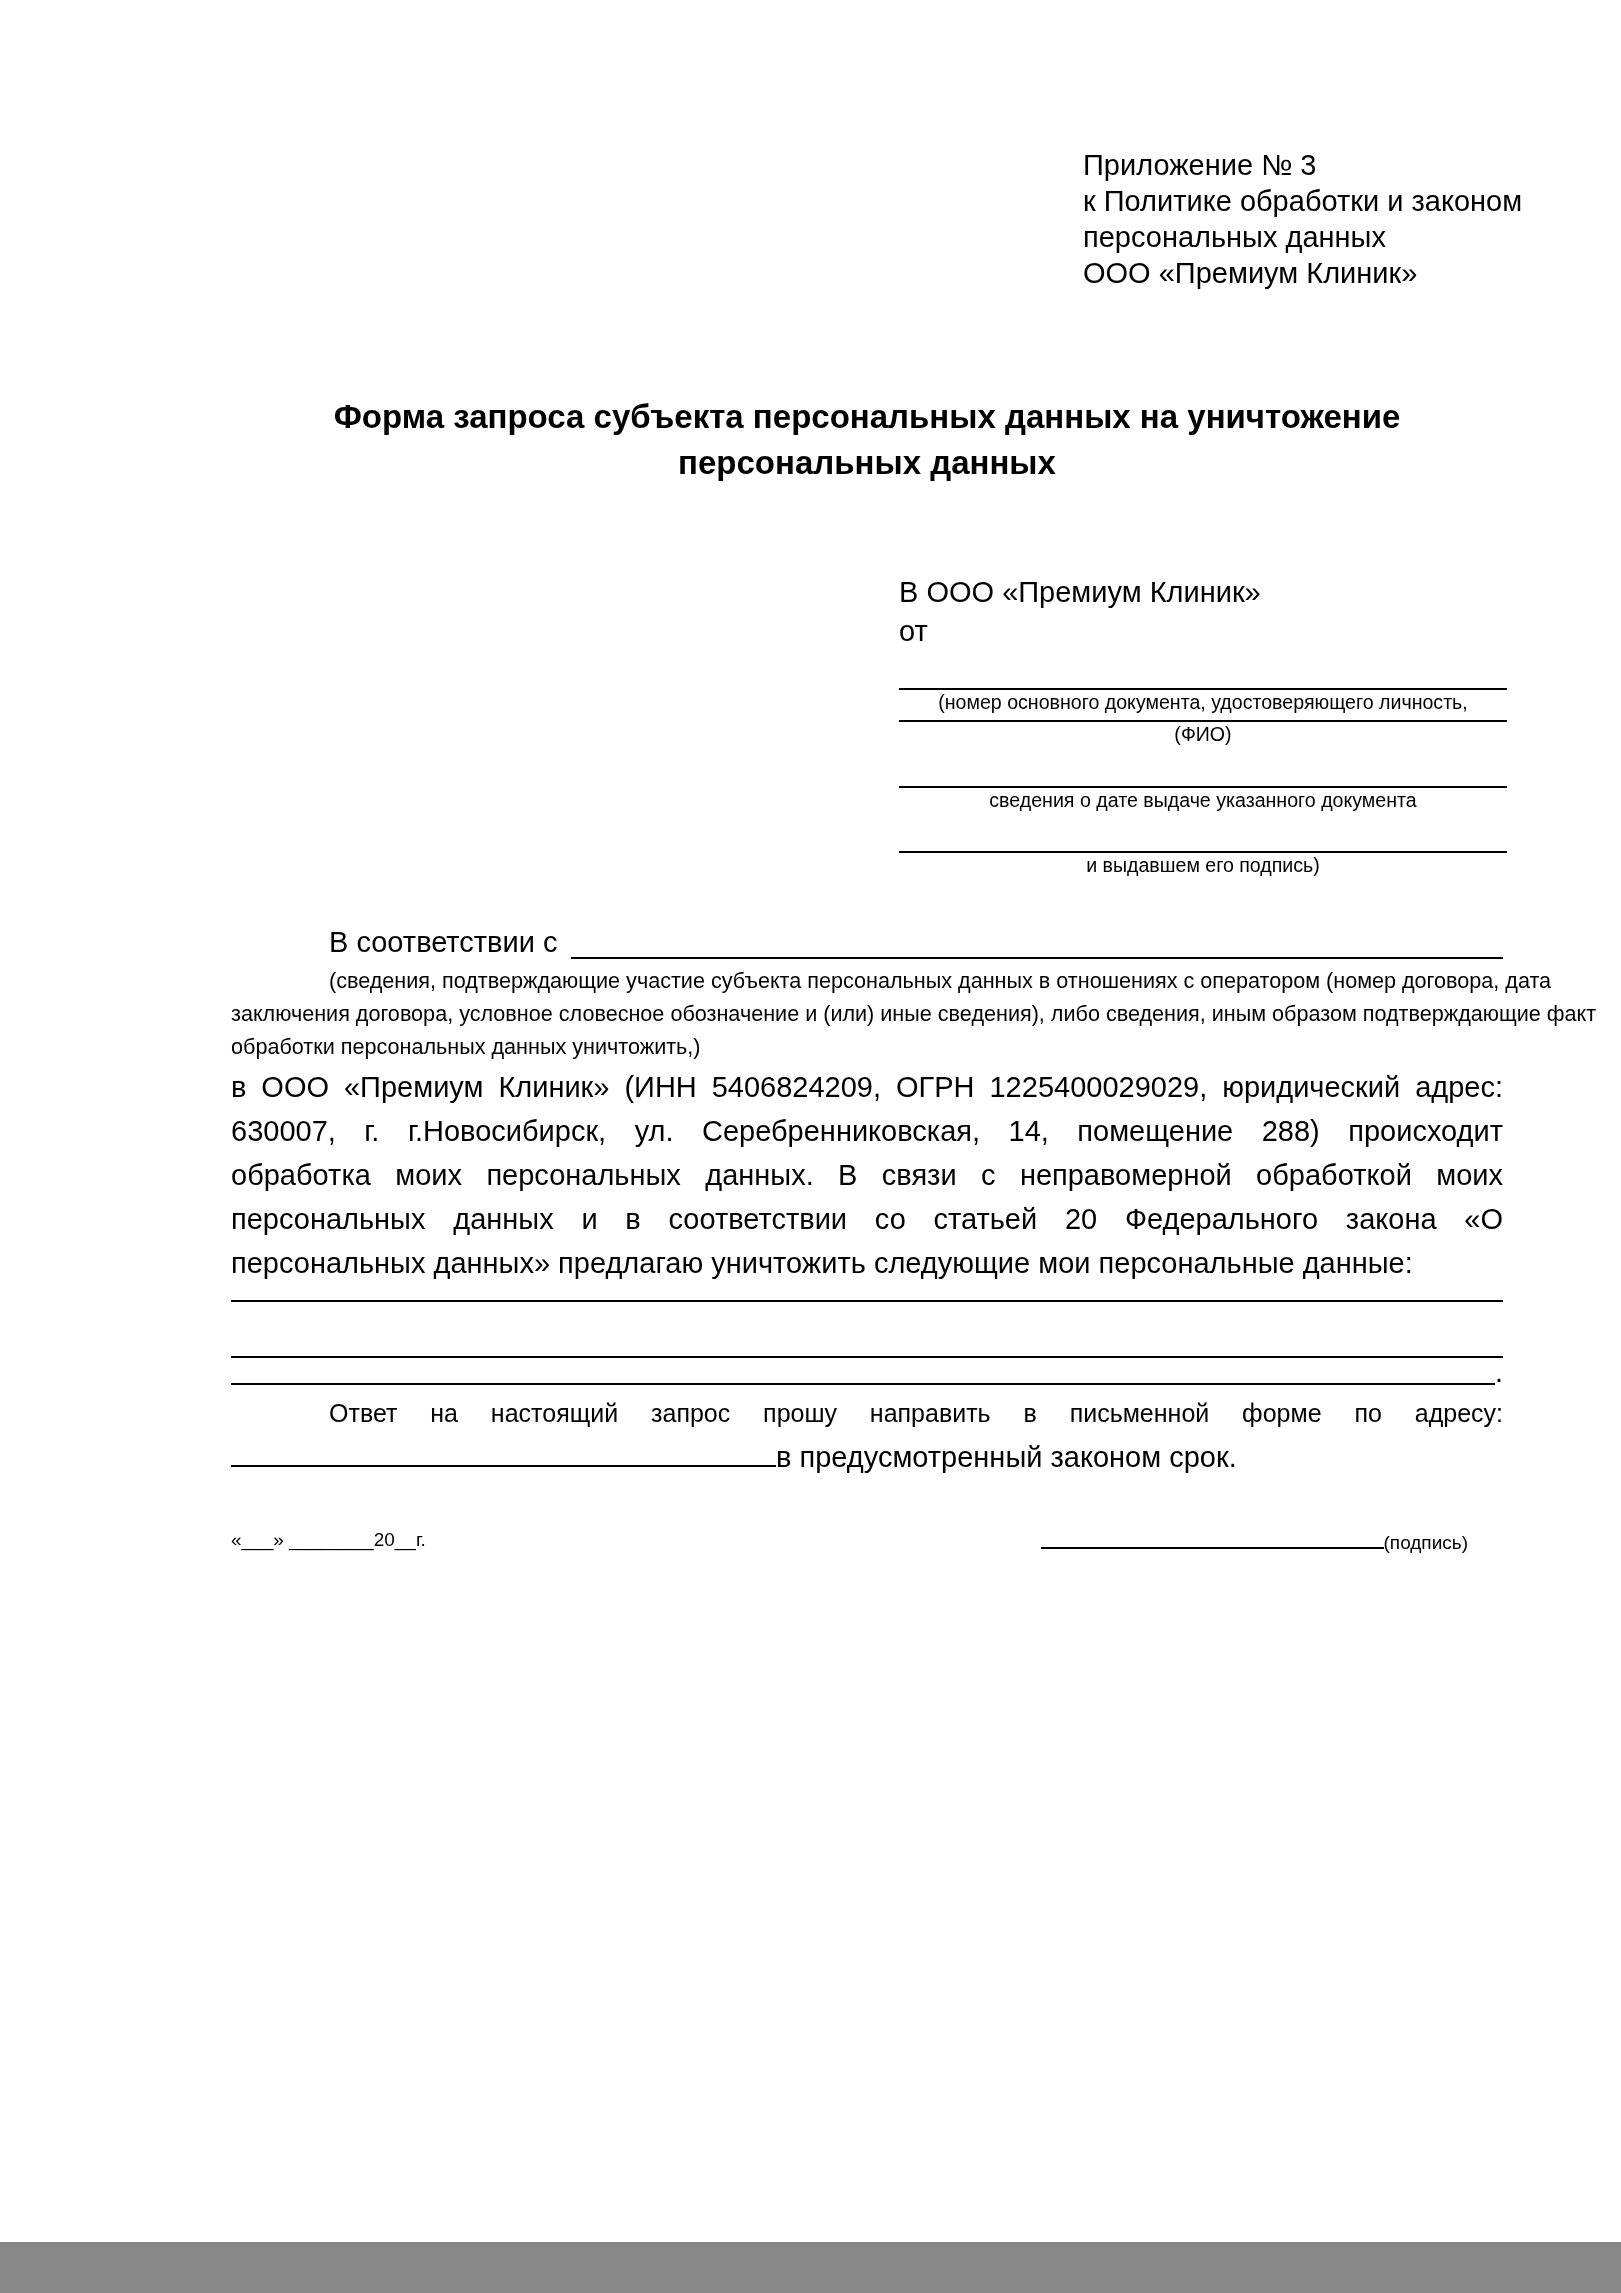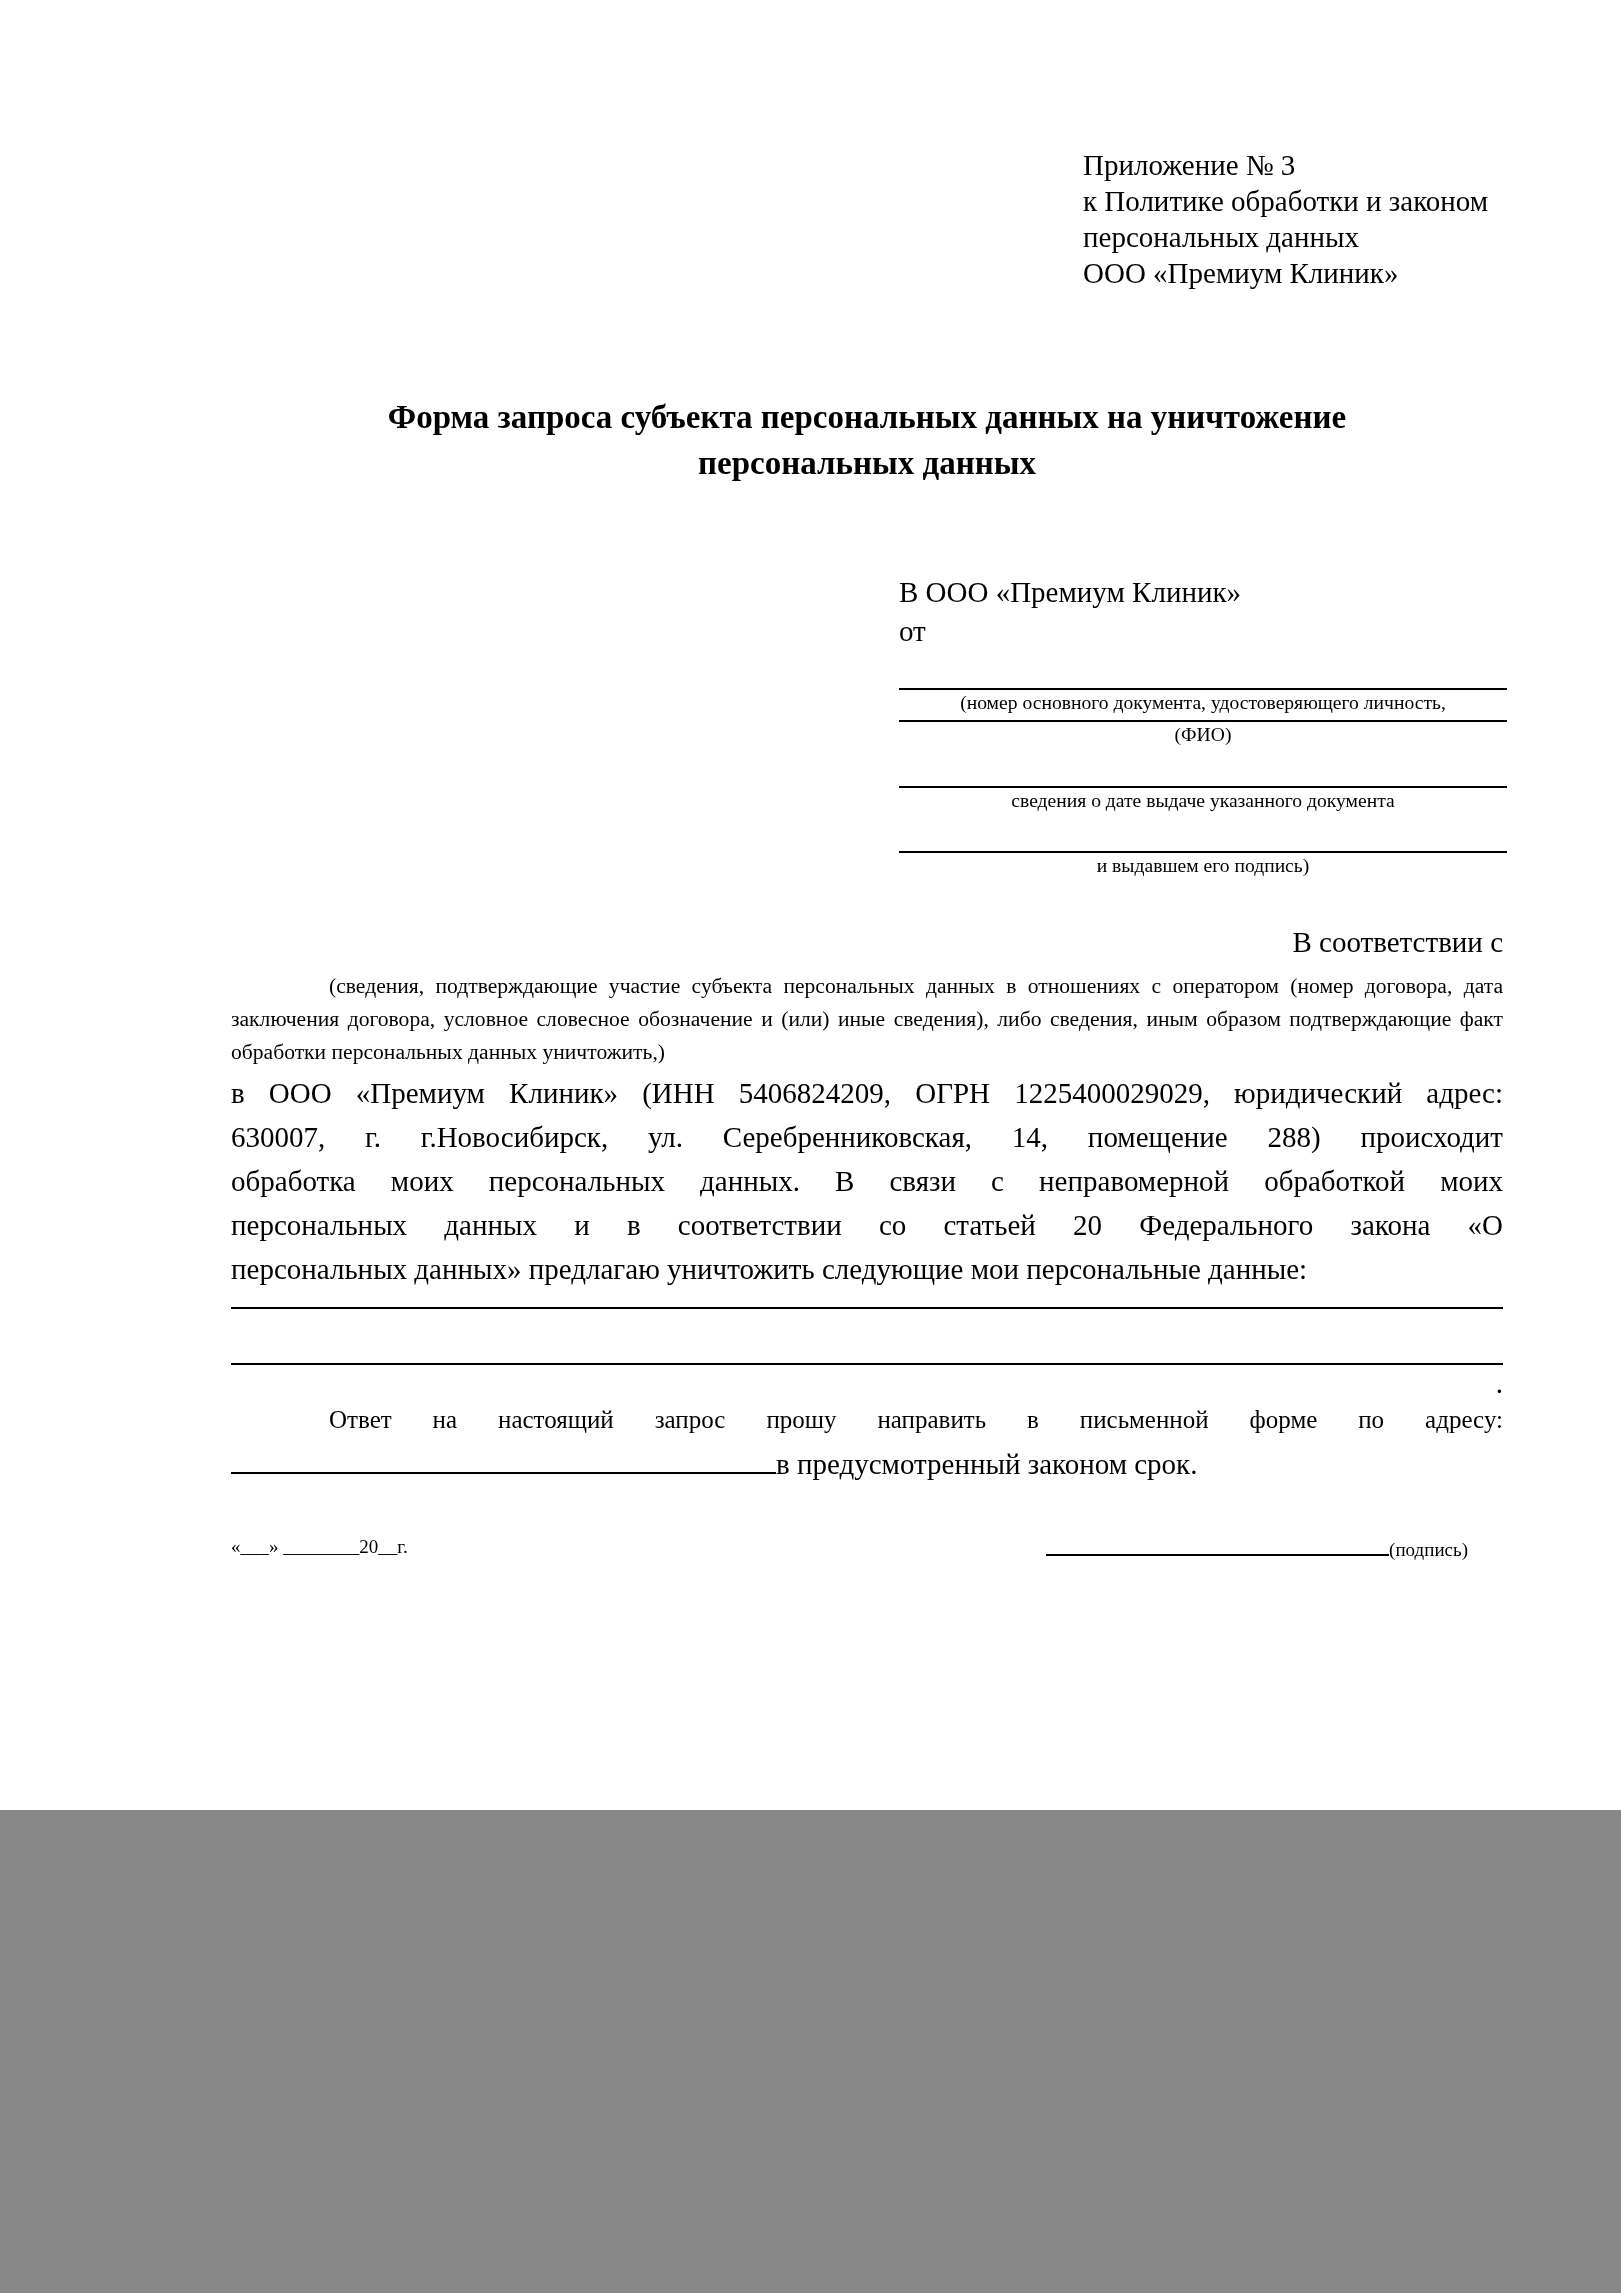--- a/index.html
+++ b/index.html
@@ -3,25 +3,25 @@
 <meta charset="utf-8">
 <style>
   html, body {
     margin: 0;
     padding: 0;
     background: #888;
   }
   .page {
     position: relative;
     width: 1621px;
-    height: 1810px;
+    height: 2242px;
     margin: 0 auto;
     background: #ffffff;
     color: #000000;
-    font-family: Liberation Serif, serif;
+    font-family: Liberation Sans, sans-serif;
     overflow: hidden;
   }
   .content {
     padding: 0 118px 0 231px; 
   }
 
   
   .appendix {
     margin-top: 147px;
     margin-left: 852px;
@@ -57,21 +57,20 @@
     font-size: 19.6px;
     line-height: 25.5px;
   }
   .field { margin-top: 35px; }
   .field.first { margin-top: 2px; }
 
   
   .row {
     display: flex;
     align-items: flex-end;
-    flex-direction: column;
   }
   .fill {
     flex: 1;
     border-bottom: 2.9px solid #000;
     margin-bottom: 4.9px;
   }
   .accordance {
     margin-top: 41px;
     font-size: 29px;
     line-height: 44px;

